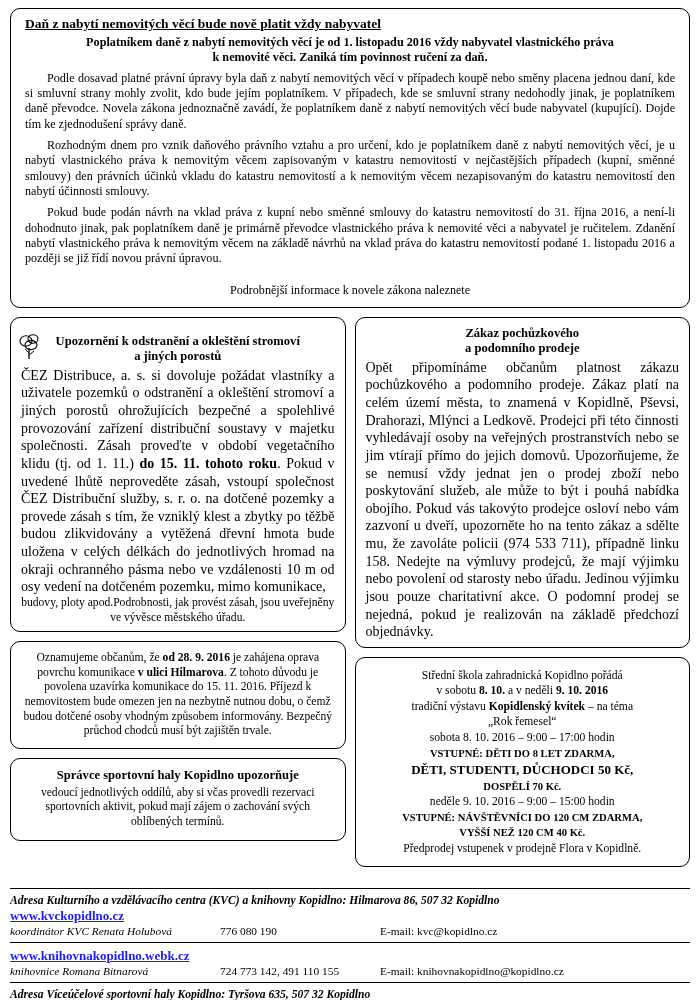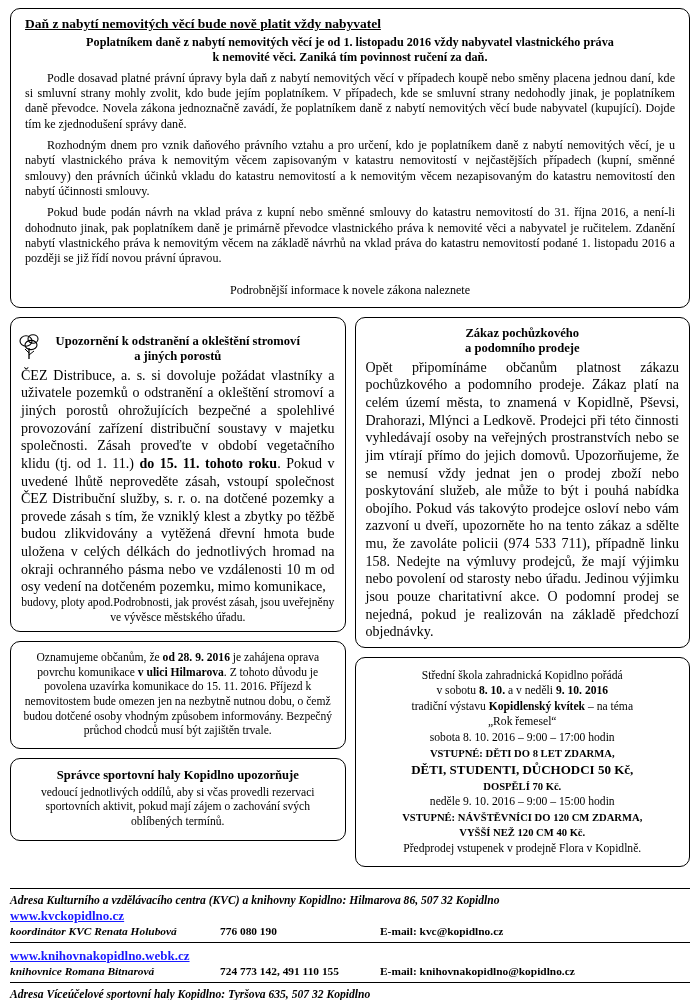--- a/index.html
+++ b/index.html
@@ -124,21 +124,20 @@
   .foot-web {
     font-weight: bold;
     text-decoration: underline;
     color: #1a1aff;
     font-size: 13px;
   }
   .foot-row {
     display: flex;
     align-items: flex-start;
     margin: 1px 0;
-    font-weight: bold;
   }
   .foot-row .c1 { width: 210px; font-style: italic; }
   .foot-row .c2 { width: 160px; }
   .foot-row .c3 { flex: 1; }
   .hr {
     border: none;
     border-top: 1px solid #000;
     margin: 5px 0 5px 0;
   }
   .foot-bottom {

